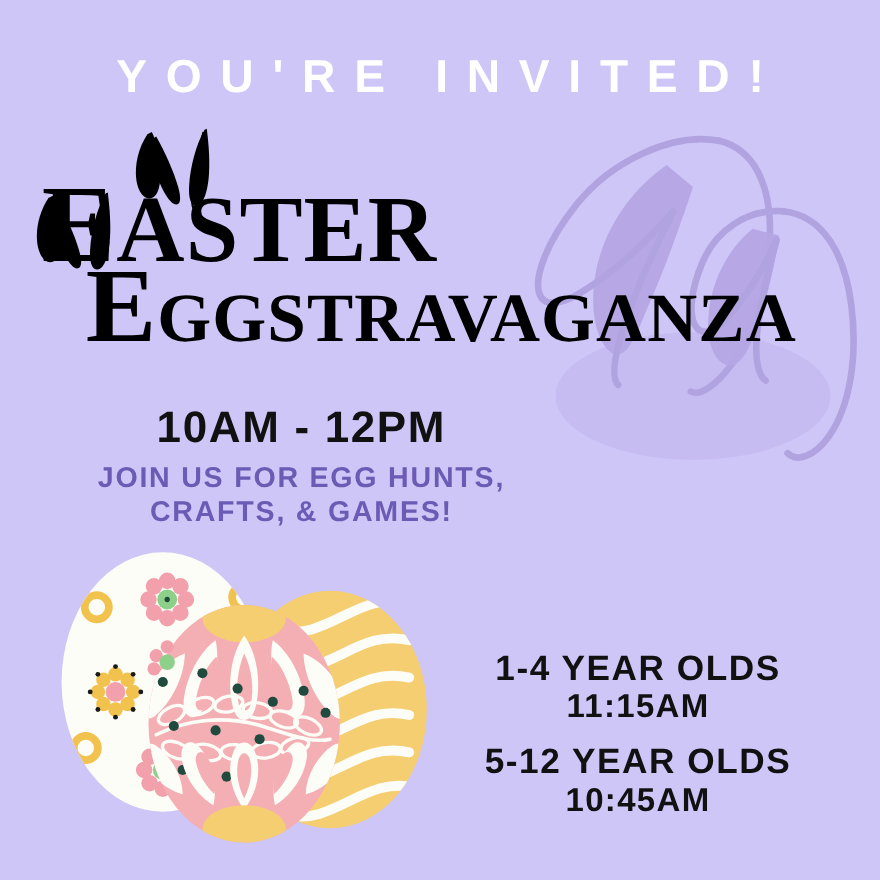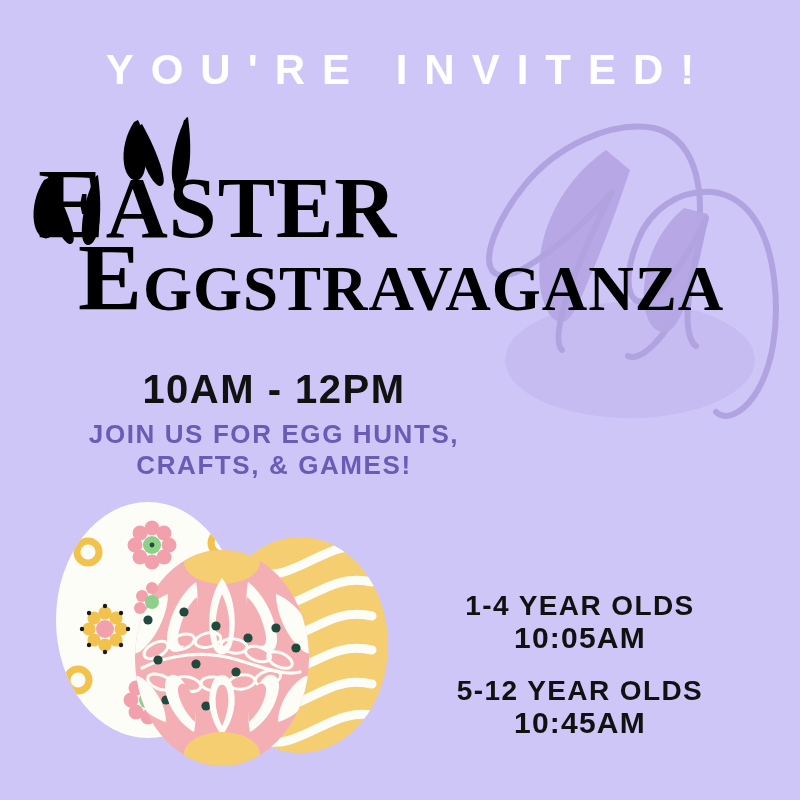--- a/index.html
+++ b/index.html
@@ -79,21 +79,21 @@
   .hunt-head{
     position:absolute;left:400px;top:528px;width:360px;
     text-align:center;color:#111;
     font-size:29px;font-weight:700;letter-spacing:2.2px;
     line-height:1;
   }
   .hunt-group{position:absolute;left:400px;width:360px;text-align:center;}
   .hunt-group.g1{top:590px;}
   .hunt-group.g2{top:675px;}
   .hunt-ages{
-    color:#111;font-size:28px;font-weight:700;letter-spacing:1.4px;line-height:1.12;
+    color:#111;font-size:32px;font-weight:700;letter-spacing:1.4px;line-height:1.12;
   }
   .hunt-time{
     color:#111;font-size:30px;font-weight:700;letter-spacing:1.2px;line-height:1.12;
   }
 </style>
 </head>
 <body>
 
 <div id="poster">
 
@@ -306,21 +306,21 @@
         <circle cx="152" cy="588" r="6" fill="#f2a0ab"></circle>
         <circle cx="140" cy="608" r="6" fill="#f2a0ab"></circle>
         <circle cx="152" cy="602" r="7" fill="#8dd08a"></circle>
       </g>
     </g>
   </svg>
 
 
   <div class="hunt-group g1">
     <div class="hunt-ages">1-4 YEAR OLDS</div>
-    <div class="hunt-time">10:05AM</div>
+    <div class="hunt-time">11:15AM</div>
   </div>
 
   <div class="hunt-group g2">
     <div class="hunt-ages">5-12 YEAR OLDS</div>
     <div class="hunt-time">10:45AM</div>
   </div>
 
 </div>
 
 </body></html>

